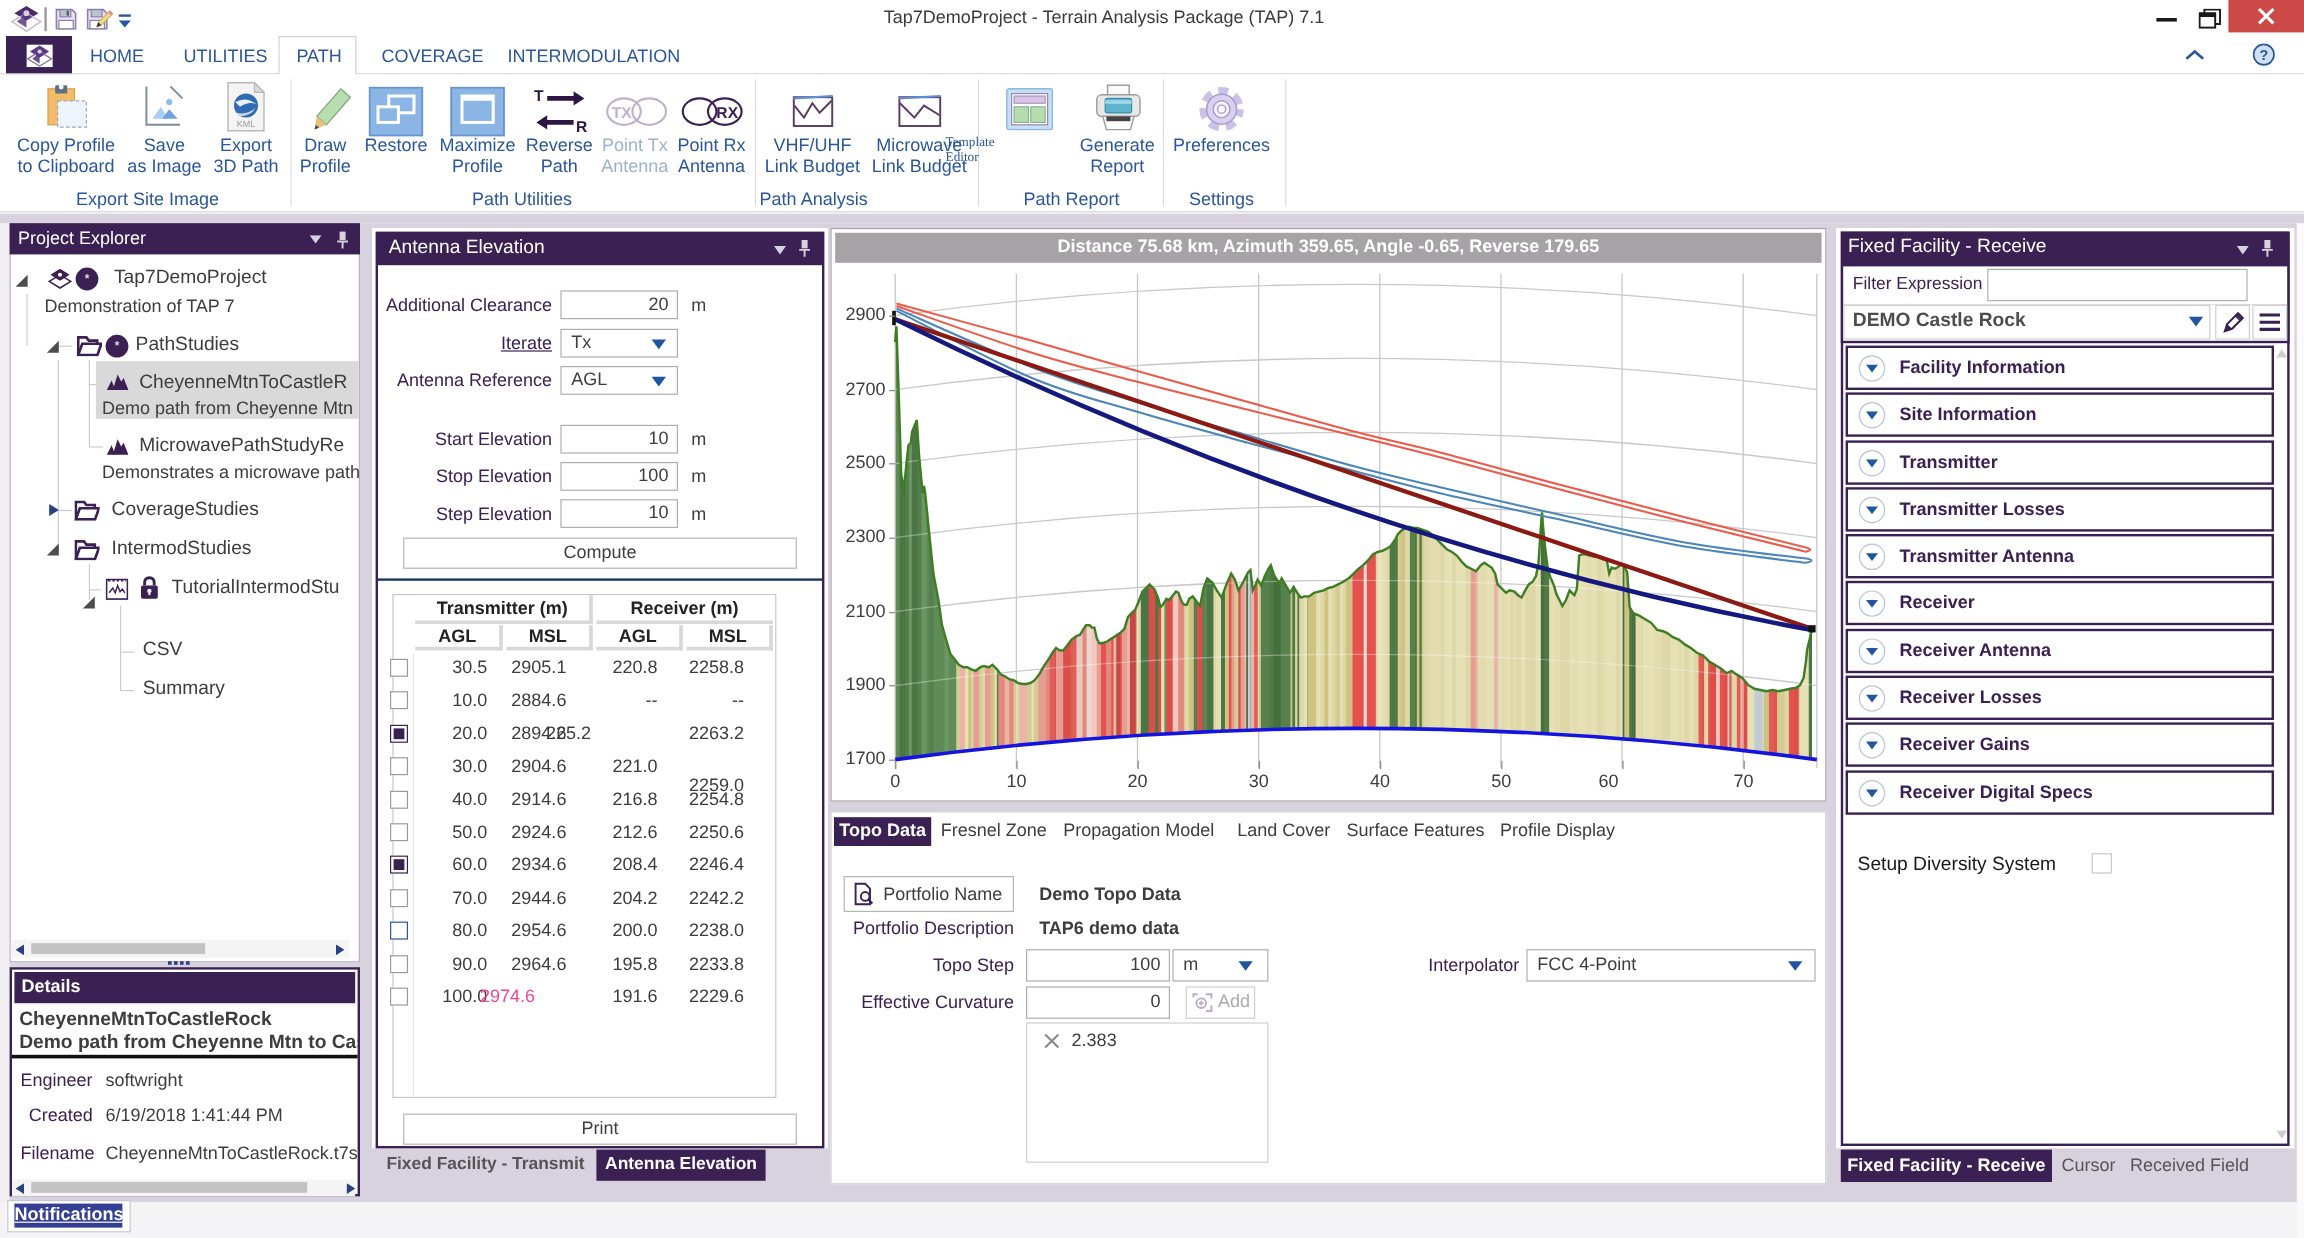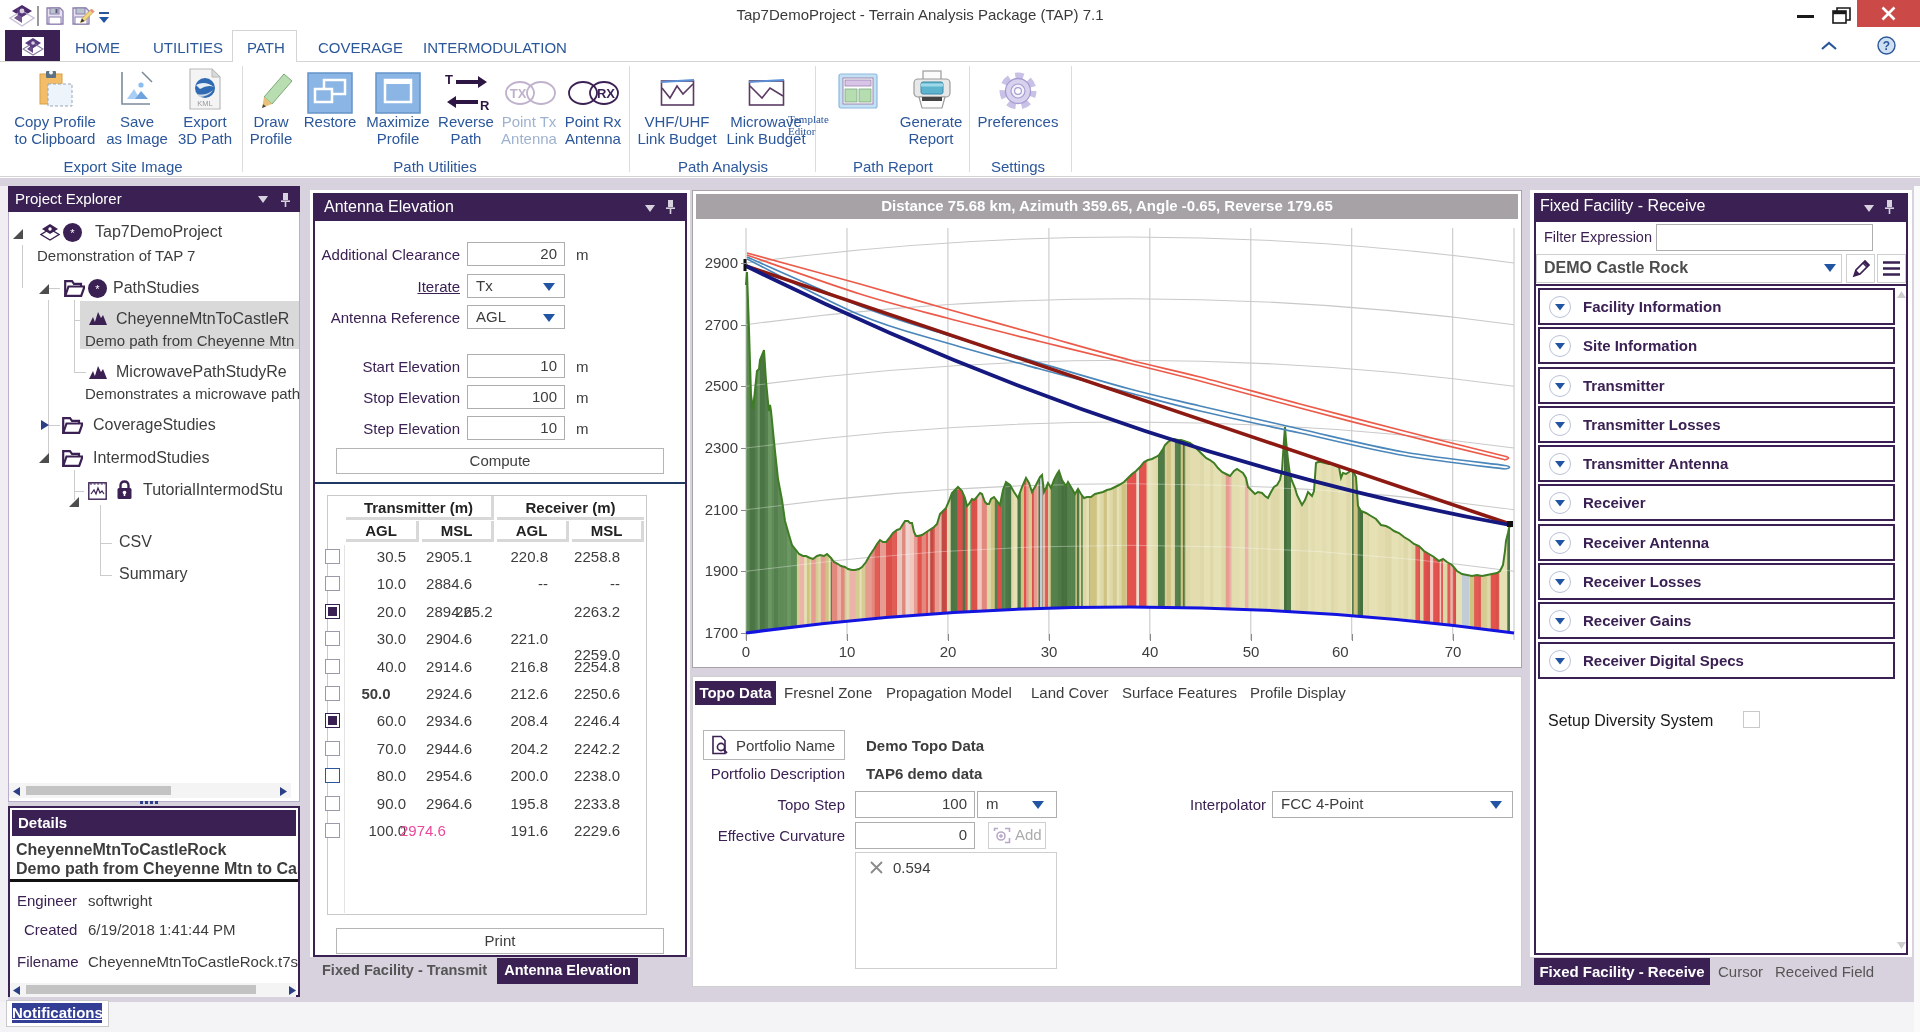--- a/index.html
+++ b/index.html
@@ -89,21 +89,21 @@
  <circle cx="9.5" cy="9.5" r="8.5" fill="#cfe0f2" stroke="#2b579a" stroke-width="1.4"></circle>
  <text x="9.5" y="13.6" font-size="12" font-weight="bold" fill="#2b579a" text-anchor="middle" font-family="Liberation Sans">?</text>
 </svg>
 <div class="abs" style="left:242px;top:66px;width:1px;height:106px;background:#dcdcdc;"></div>
 <div class="abs" style="left:629px;top:66px;width:1px;height:106px;background:#dcdcdc;"></div>
 <div class="abs" style="left:815px;top:66px;width:1px;height:106px;background:#dcdcdc;"></div>
 <div class="abs" style="left:969px;top:66px;width:1px;height:106px;background:#dcdcdc;"></div>
 <div class="abs" style="left:1071px;top:66px;width:1px;height:106px;background:#dcdcdc;"></div>
 <div class="abs ribtxt" style="left:33px;top:158px;width:180px;text-align:center;font-size:15px;">Export Site Image</div>
 <div class="abs ribtxt" style="left:345px;top:158px;width:180px;text-align:center;font-size:15px;">Path Utilities</div>
-<div class="abs ribtxt" style="left:633px;top:158px;width:180px;text-align:center;font-size:15px;">Path Analysis</div>
+<div class="abs ribtxt" style="left:633px;top:158px;width:180px;text-align:left;font-size:15px;">Path Analysis</div>
 <div class="abs ribtxt" style="left:803px;top:158px;width:180px;text-align:center;font-size:15px;">Path Report</div>
 <div class="abs ribtxt" style="left:928px;top:158px;width:180px;text-align:center;font-size:15px;">Settings</div>
 <div class="abs" style="left:-15px;top:113px;width:140px;text-align:center;font-size:15px;color:#2b579a;">Copy Profile<br>to Clipboard</div>
 <div class="abs" style="left:67px;top:113px;width:140px;text-align:center;font-size:15px;color:#2b579a;">Save<br>as Image</div>
 <div class="abs" style="left:135px;top:113px;width:140px;text-align:center;font-size:15px;color:#2b579a;">Export<br>3D Path</div>
 <div class="abs" style="left:201px;top:113px;width:140px;text-align:center;font-size:15px;color:#2b579a;">Draw<br>Profile</div>
 <div class="abs" style="left:260px;top:113px;width:140px;text-align:center;font-size:15px;color:#2b579a;">Restore</div>
 <div class="abs" style="left:328px;top:113px;width:140px;text-align:center;font-size:15px;color:#2b579a;">Maximize<br>Profile</div>
 <div class="abs" style="left:396px;top:113px;width:140px;text-align:center;font-size:15px;color:#2b579a;">Reverse<br>Path</div>
 <div class="abs" style="left:459px;top:113px;width:140px;text-align:center;font-size:15px;color:#9eb2cf;">Point Tx<br>Antenna</div>
@@ -387,21 +387,21 @@
 <div class="abs" style="left:346px;top:630px;width:60px;font-size:15px;color:#3d3d3d;text-align:right;">30.0</div>
 <div class="abs" style="left:400px;top:630px;width:72px;font-size:15px;color:#3d3d3d;text-align:right;">2904.6</div>
 <div class="abs" style="left:480px;top:630px;width:68px;font-size:15px;color:#3d3d3d;text-align:right;">221.0</div>
 <div class="abs" style="left:552px;top:630px;width:68px;font-size:15px;color:#3d3d3d;text-align:right;margin-top:16px;">2259.0</div>
 <div class="abs" style="left:325px;top:659px;width:15px;height:15px;background:#fff;border:1px solid #9a9aa8;"></div>
 <div class="abs" style="left:346px;top:658px;width:60px;font-size:15px;color:#3d3d3d;text-align:right;">40.0</div>
 <div class="abs" style="left:400px;top:658px;width:72px;font-size:15px;color:#3d3d3d;text-align:right;">2914.6</div>
 <div class="abs" style="left:480px;top:658px;width:68px;font-size:15px;color:#3d3d3d;text-align:right;">216.8</div>
 <div class="abs" style="left:552px;top:658px;width:68px;font-size:15px;color:#3d3d3d;text-align:right;">2254.8</div>
 <div class="abs" style="left:325px;top:686px;width:15px;height:15px;background:#fff;border:1px solid #9a9aa8;"></div>
-<div class="abs" style="left:346px;top:685px;width:60px;font-size:15px;color:#3d3d3d;text-align:center;font-weight:bold;">50.0</div>
+<div class="abs" style="left:346px;top:685px;width:60px;font-size:15px;color:#3d3d3d;text-align:right;">50.0</div>
 <div class="abs" style="left:400px;top:685px;width:72px;font-size:15px;color:#3d3d3d;text-align:right;">2924.6</div>
 <div class="abs" style="left:480px;top:685px;width:68px;font-size:15px;color:#3d3d3d;text-align:right;">212.6</div>
 <div class="abs" style="left:552px;top:685px;width:68px;font-size:15px;color:#3d3d3d;text-align:right;">2250.6</div>
 <div class="abs" style="left:325px;top:713px;width:15px;height:15px;background:#fff;border:1px solid #3b2153;"></div>
 <div class="abs" style="left:328px;top:716px;width:9px;height:9px;background:#3b2153;"></div>
 <div class="abs" style="left:346px;top:712px;width:60px;font-size:15px;color:#3d3d3d;text-align:right;">60.0</div>
 <div class="abs" style="left:400px;top:712px;width:72px;font-size:15px;color:#3d3d3d;text-align:right;">2934.6</div>
 <div class="abs" style="left:480px;top:712px;width:68px;font-size:15px;color:#3d3d3d;text-align:right;">208.4</div>
 <div class="abs" style="left:552px;top:712px;width:68px;font-size:15px;color:#3d3d3d;text-align:right;">2246.4</div>
 <div class="abs" style="left:325px;top:741px;width:15px;height:15px;background:#fff;border:1px solid #9a9aa8;"></div>
@@ -801,21 +801,21 @@
 <svg class="abs" style="left:993px;top:827px" width="18" height="17" viewBox="0 0 18 17">
  <path d="M1.5 4 V1.5 H5 M12 1.5 H16.5 V5 M16.5 11 V15.5 H12" fill="none" stroke="#b9a8c8" stroke-width="1.6"></path>
  <circle cx="8" cy="9" r="4" fill="none" stroke="#b9a8c8" stroke-width="1.6"></circle>
  <path d="M8 7 V11 M6 9 H10" stroke="#b9a8c8" stroke-width="1.4"></path>
 </svg>
 <div class="abs" style="left:1015px;top:826px;font-size:15px;color:#ababab;">Add</div>
 <div class="abs" style="left:855px;top:852px;width:202px;height:117px;border:1px solid #cfcfcf;background:#fff;"></div>
 <svg class="abs" style="left:869px;top:860px" width="15" height="15" viewBox="0 0 15 15">
     <path d="M2 2 L13 13 M13 2 L2 13" stroke="#8a8a8a" stroke-width="1.8"></path>
   </svg>
-<div class="abs" style="left:893px;top:859px;font-size:15px;color:#3d3d3d;">0.594</div>
+<div class="abs" style="left:893px;top:859px;font-size:15px;color:#3d3d3d;">2.383</div>
 
 <div class="abs" style="left:1530px;top:190px;width:382px;height:767px;background:#fff;"></div>
 <div class="abs" style="left:1534px;top:193px;width:374px;height:762px;border:2px solid #3b2153;"></div>
 <div class="abs" style="left:1534px;top:193px;width:374px;height:93px;background:#3b2153;"></div>
 <div class="abs" style="left:1540px;top:197px;font-size:16px;color:#fff;">Fixed Facility - Receive</div>
 <svg class="abs" style="left:1864px;top:205px" width="10" height="7" viewBox="0 0 10 7">
     <path d="M0 0 L10 0 L5 7 Z" fill="#d8d2de"></path>
   </svg>
 <svg class="abs" style="left:1884px;top:199px" width="11" height="16" viewBox="0 0 11 16">
     <rect x="3" y="1" width="5" height="7" fill="#d8d2de"></rect>

